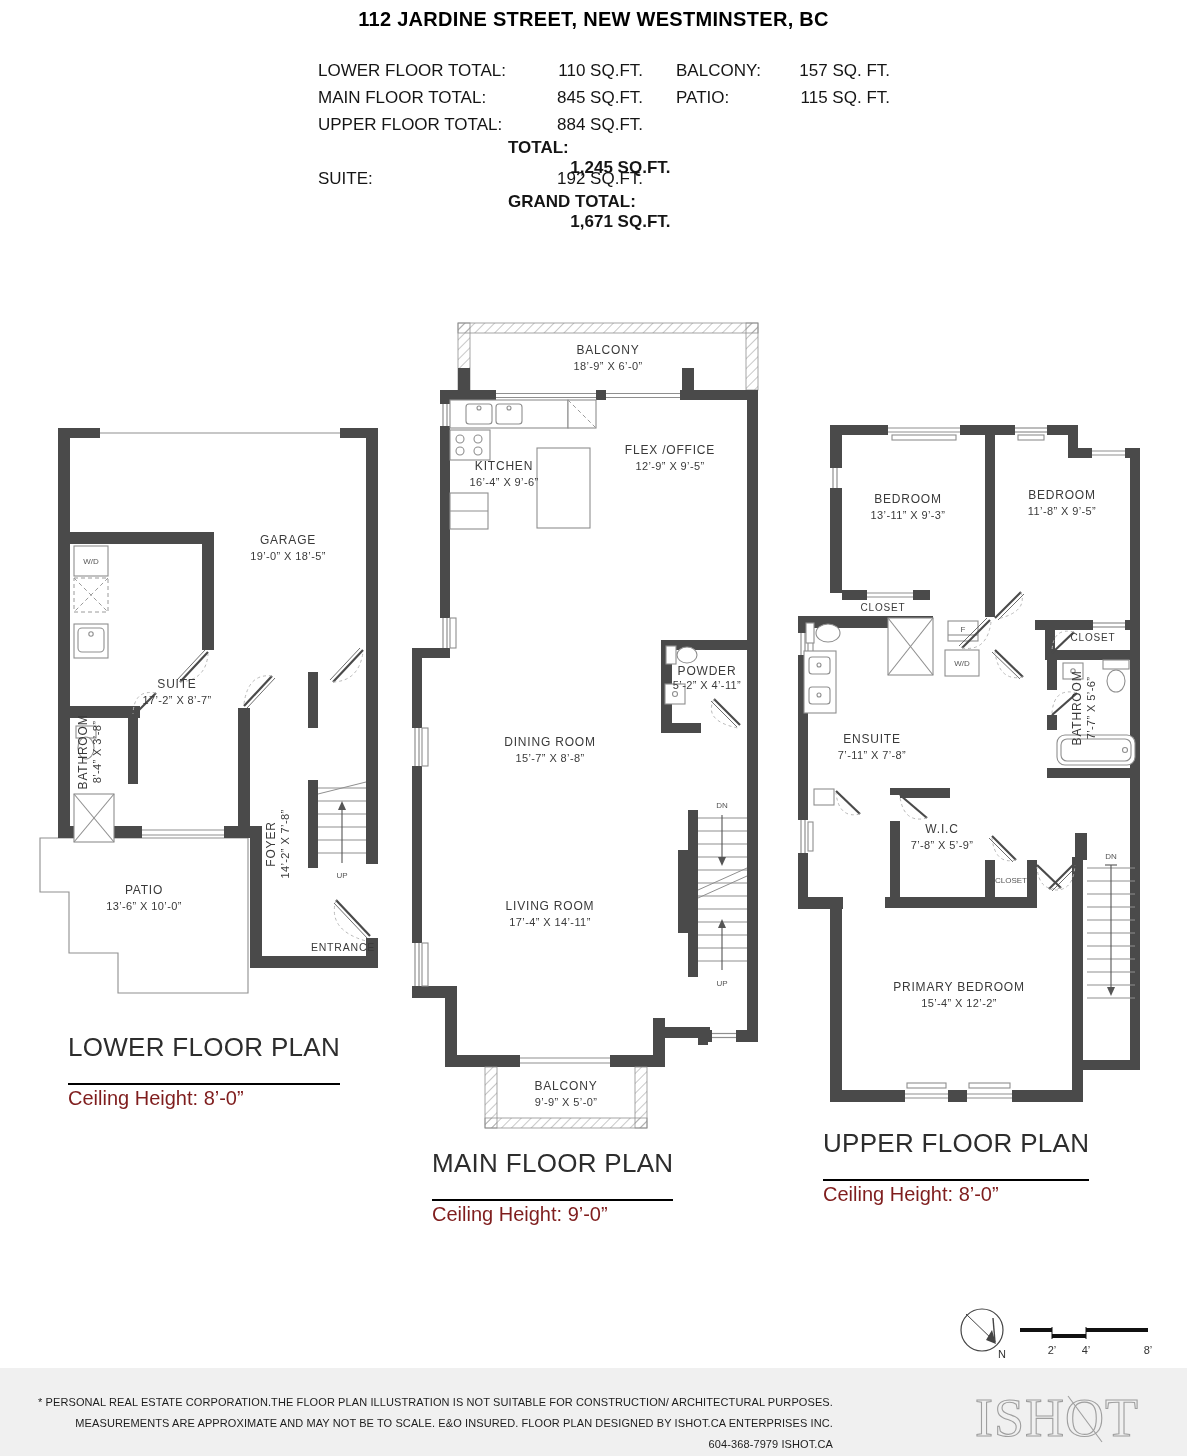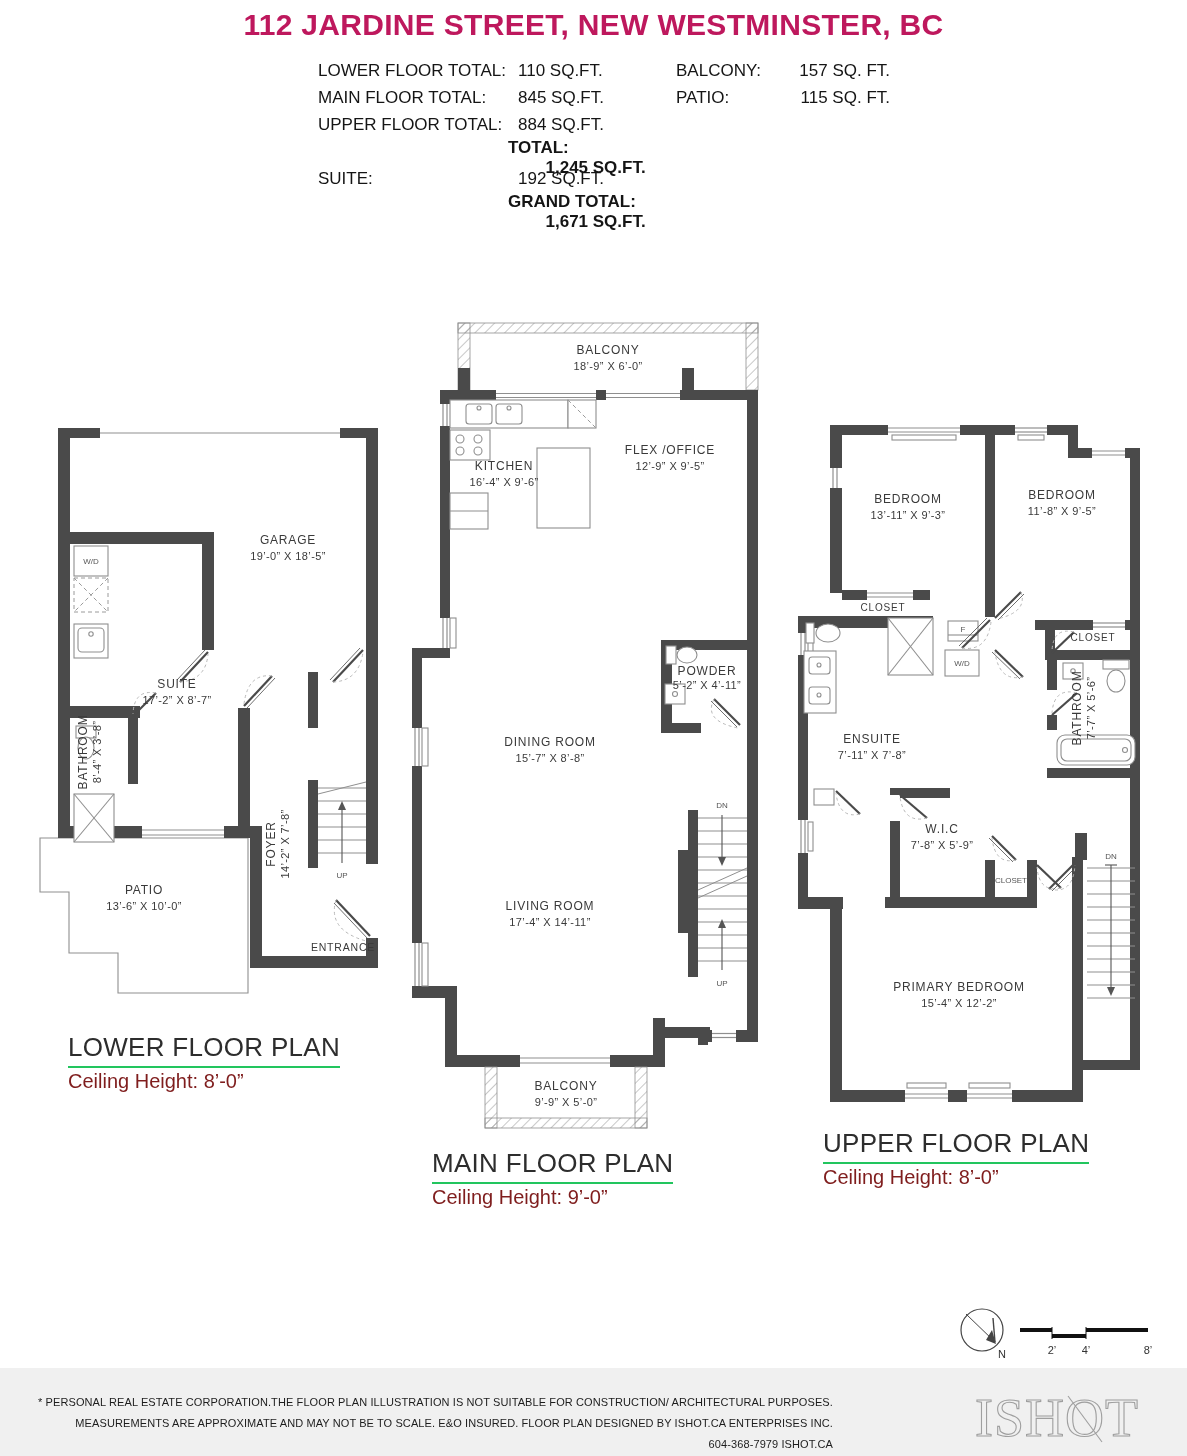--- a/index.html
+++ b/index.html
@@ -1,31 +1,31 @@
 <!DOCTYPE html>
 <html><head>
 <meta charset="utf-8">
 <style>
   html,body{margin:0;padding:0;background:#fff;}
   #page{position:relative;width:1187px;height:1456px;background:#fff;overflow:hidden;
         font-family:"Liberation Sans",sans-serif;color:#222;}
   .abs{position:absolute;}
   
-  #hdr-title{left:0;right:0;top:8px;text-align:center;font-size:30px;font-weight:700;
-             letter-spacing:.3px;color:#be185d;}
+  #hdr-title{left:0;right:0;top:8px;text-align:center;font-size:20px;font-weight:700;
+             letter-spacing:.3px;color:#000000;}
   #summary{left:318px;top:57px;width:580px;font-size:17px;color:#151515;}
   .srow{display:flex;height:27px;align-items:center;}
   .srow.bold{font-weight:700;flex-direction:column;}
   .sl{width:200px;}
-  .sv{width:125px;}
+  .sv{width:125px;text-align:right;}
   .srl{width:102px;margin-left:33px;}
   .srv{width:112px;text-align:right;}
   
   .ptitle h2{margin:0;font-size:26px;font-weight:500;color:#2d2d2d;letter-spacing:.3px;
-             display:inline-block;border-bottom:2px solid #22c55e;padding-bottom:3px;}
+             display:inline-block;border-bottom:2px solid #000000;padding-bottom:20px;}
   .ptitle div{font-size:20px;color:#7f1d1d;margin-top:2px;}
   
   svg{overflow:visible;}
   .wall{fill:#4a4a4a;}
   .thin{stroke:#8f8f8f;stroke-width:1.1;fill:none;}
   .thinf{stroke:#8f8f8f;stroke-width:1.1;fill:#fff;}
   .dash{stroke:#9a9a9a;stroke-width:1;fill:none;stroke-dasharray:4 3;}
   .leaf{stroke:#4a4a4a;stroke-width:2.2;}
   .leaf2{stroke:#4a4a4a;stroke-width:.8;}
   .arc{stroke:#b8b8b8;stroke-width:1;fill:none;stroke-dasharray:3 3;}

